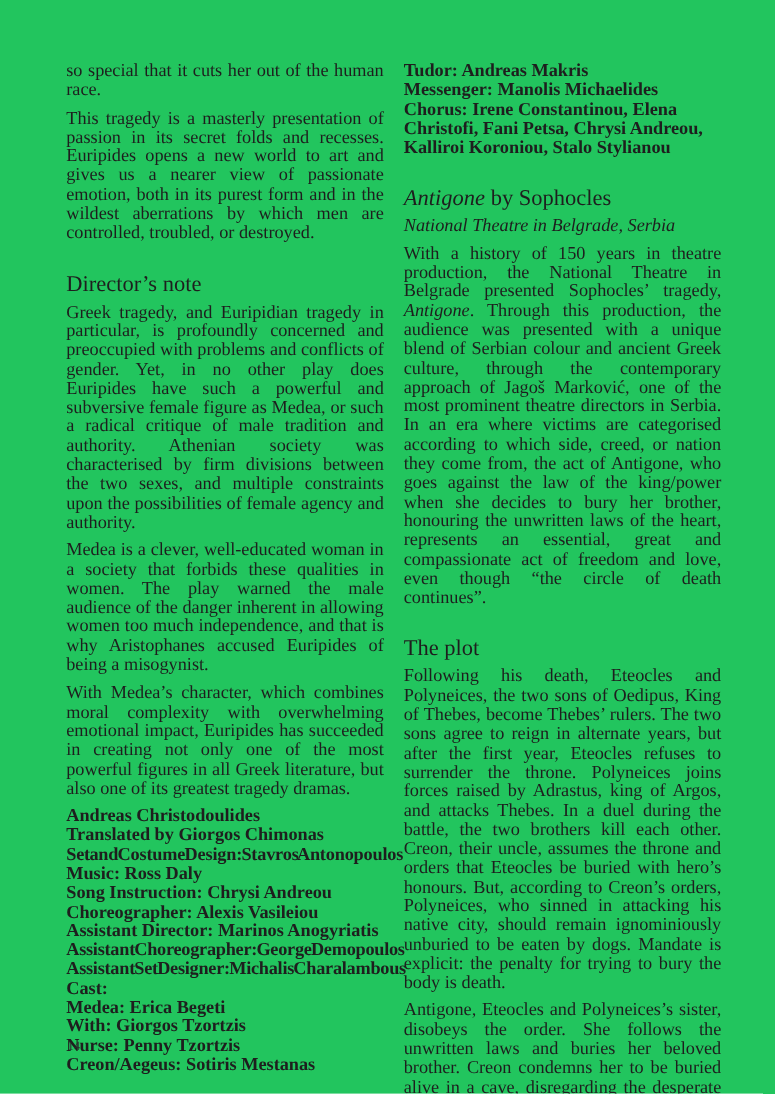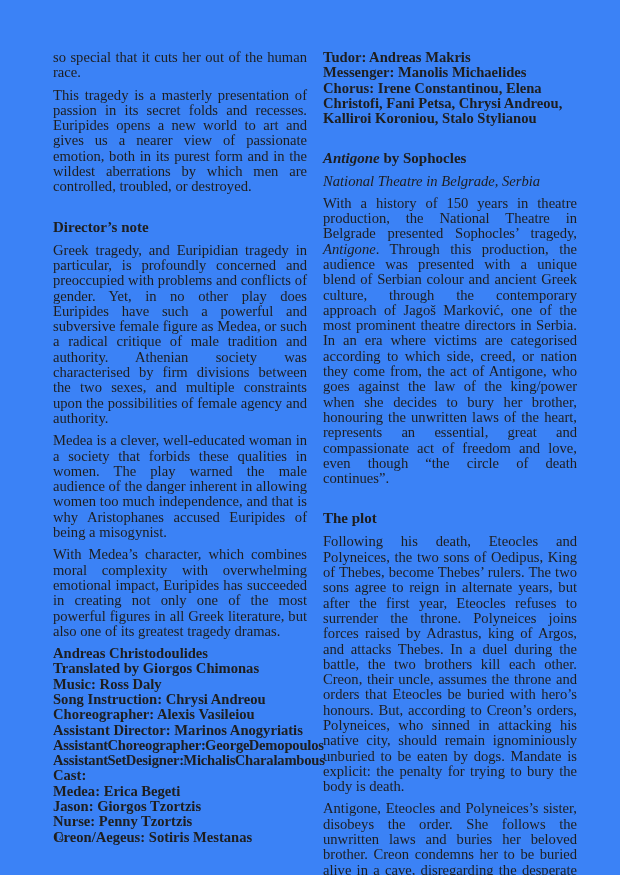--- a/index.html
+++ b/index.html
@@ -4,21 +4,21 @@
 <style>
   html, body {
     margin: 0;
     padding: 0;
     background: #ffffff;
   }
   .page {
     position: relative;
     width: 620px;
     height: 875px;
-    background: #3b82f6;
+    background: #22c55e;
     color: #1e1e1e;
     font-family: "Liberation Serif", "DejaVu Serif", serif;
     font-size: 14.6px;
     line-height: 15.3px;
     overflow: hidden;
   }
   .columns {
     position: absolute;
     top: 50px;
     left: 53px;
@@ -28,22 +28,22 @@
   .col {
     width: 254px;
   }
   .col p {
     margin: 0 0 7px 0;
   }
   .just {
     text-align: justify;
   }
   h3.section-heading {
-    font-size: 15px;
-    font-weight: bold;
+    font-size: 18px;
+    font-weight: normal;
     margin: 24px 0 8px 0;
     line-height: 16px;
   }
   h3.section-heading em {
     font-style: italic;
   }
   .venue-line {
     margin: 0 0 6px 0 !important;
     font-style: italic;
   }
@@ -76,29 +76,30 @@
       <p class="just">This tragedy is a masterly presentation of passion in its secret folds and recesses. Euripides opens a new world to art and gives us a nearer view of passionate emotion, both in its purest form and in the wildest aberrations by which men are controlled, troubled, or destroyed.</p>
 
       <h3 class="section-heading">Director’s note</h3>
       <p class="just">Greek tragedy, and Euripidian tragedy in particular, is profoundly concerned and preoccupied with problems and conflicts of gender. Yet, in no other play does Euripides have such a powerful and subversive female figure as Medea, or such a radical critique of male tradition and authority. Athenian society was characterised by firm divisions between the two sexes, and multiple constraints upon the possibilities of female agency and authority.</p>
       <p class="just">Medea is a clever, well-educated woman in a society that forbids these qualities in women. The play warned the male audience of the danger inherent in allowing women too much independence, and that is why Aristophanes accused Euripides of being a misogynist.</p>
       <p class="just">With Medea’s character, which combines moral complexity with overwhelming emotional impact, Euripides has succeeded in creating not only one of the most powerful figures in all Greek literature, but also one of its greatest tragedy dramas.</p>
 
       <div class="credits">
         <div class="credit fit">Andreas Christodoulides</div>
         <div class="credit fit">Translated by Giorgos Chimonas</div>
+        <div class="credit fit" style="word-spacing: -4px; letter-spacing: -0.15px;">Set and Costume Design: Stavros Antonopoulos</div>
         <div class="credit fit">Music: Ross Daly</div>
         <div class="credit fit">Song Instruction: Chrysi Andreou</div>
         <div class="credit fit">Choreographer: Alexis Vasileiou</div>
         <div class="credit fit">Assistant Director: Marinos Anogyriatis</div>
         <div class="credit fit" style="word-spacing: -4px; letter-spacing: -0.2px;">Assistant Choreographer: George Demopoulos</div>
         <div class="credit fit" style="word-spacing: -4px; letter-spacing: -0.2px;">Assistant Set Designer: Michalis Charalambous</div>
         <div class="credit fit">Cast:</div>
         <div class="credit fit">Medea: Erica Begeti</div>
-        <div class="credit fit">Jason: Giorgos Tzortzis</div>
+        <div class="credit fit">With: Giorgos Tzortzis</div>
         <div class="credit fit">Nurse: Penny Tzortzis</div>
         <div class="credit fit">Creon/Aegeus: Sotiris Mestanas</div>
       </div>
     </div>
 
     <div class="col">
       <div class="credits">
         <div class="credit fit">Tudor: Andreas Makris</div>
         <div class="credit fit">Messenger: Manolis Michaelides</div>
         <div class="credit just">Chorus: Irene Constantinou, Elena Christofi, Fani Petsa, Chrysi Andreou, Kalliroi Koroniou, Stalo Stylianou</div>

